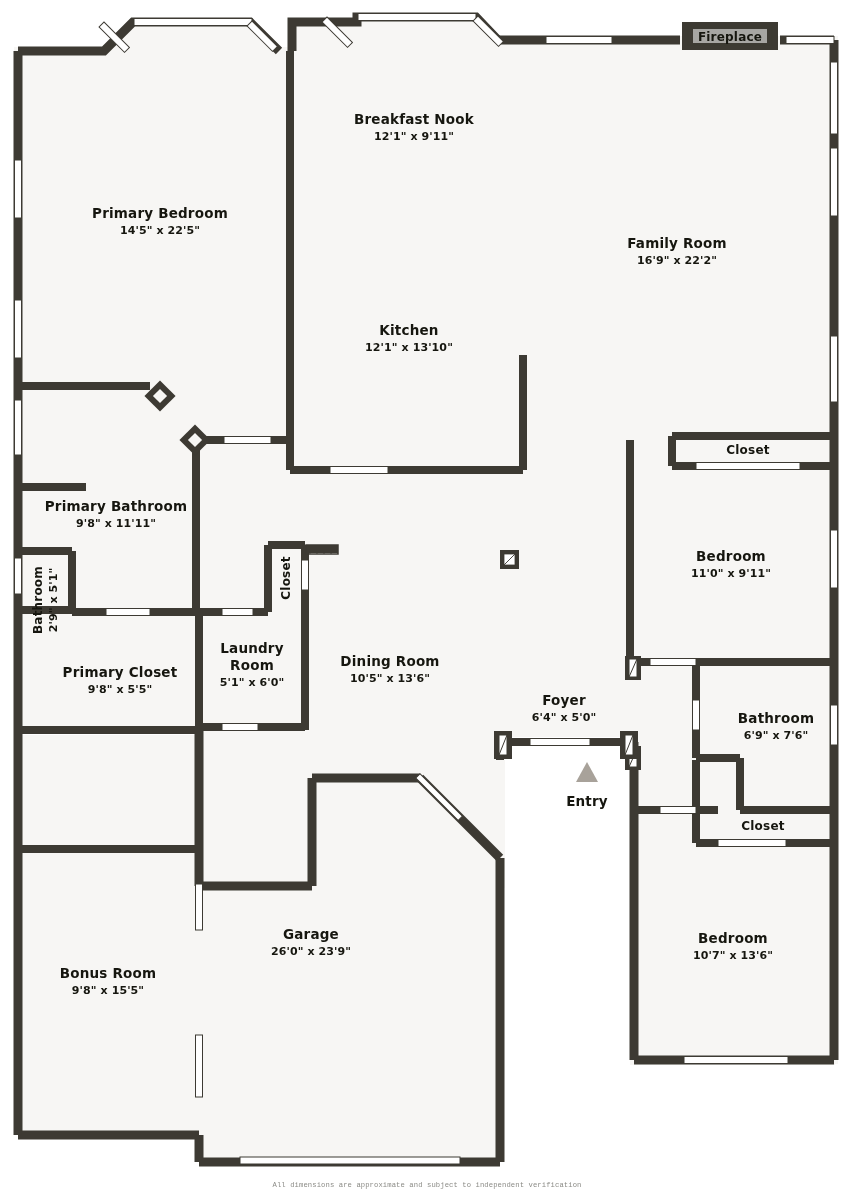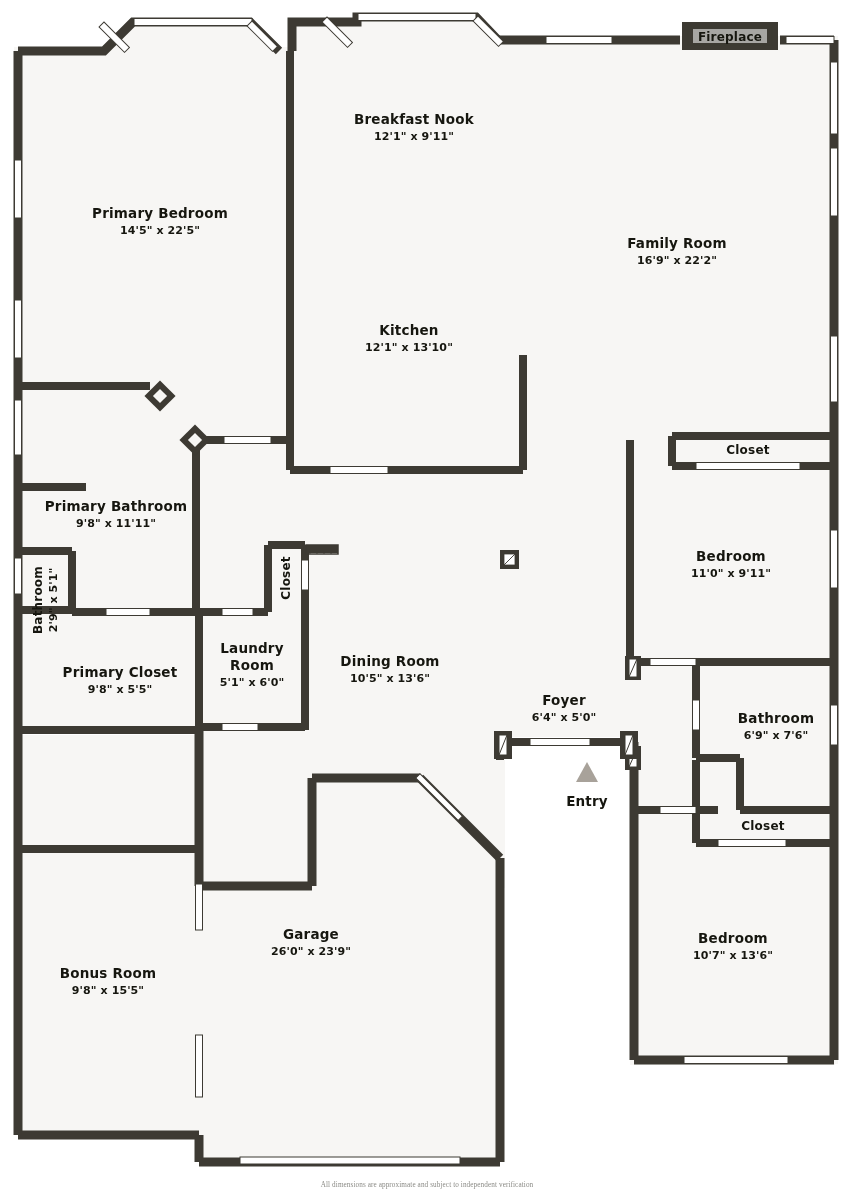--- a/index.html
+++ b/index.html
@@ -41,21 +41,21 @@
   }
   .small-name {
     font-size: 12px;
   }
   .footer-note {
     position: absolute;
     left: 0;
     top: 1181px;
     width: 854px;
     text-align: center;
-    font-family: Liberation Serif, serif;
+    font-family: Liberation Mono, monospace;
     font-size: 7.2px;
     color: #8b8b86;
     letter-spacing: 0.1px;
   }
 </style>
 </head>
 <body>
 
 <div id="plan-root">
   <svg class="floorplan" viewBox="0 0 854 1200" xmlns="http://www.w3.org/2000/svg">

